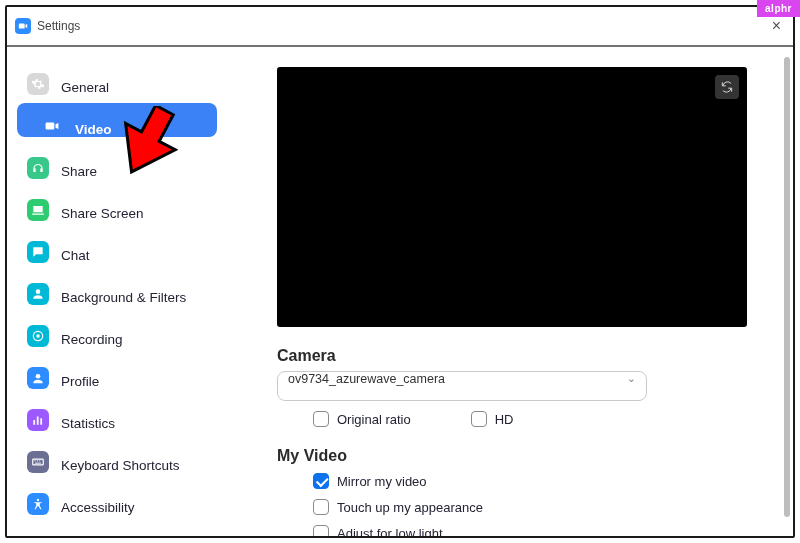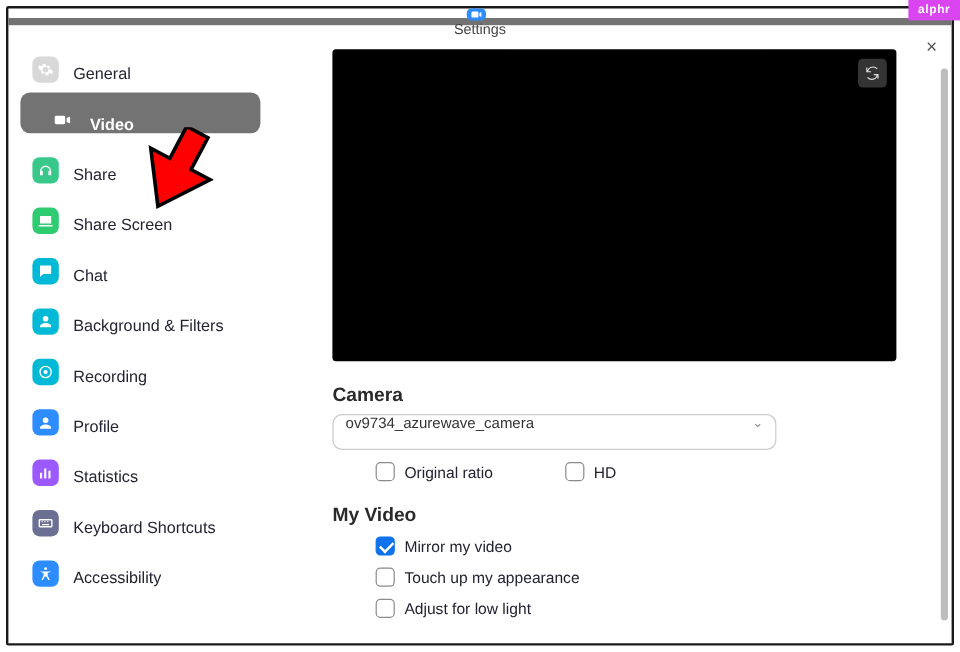--- a/index.html
+++ b/index.html
@@ -1,26 +1,26 @@
 <!DOCTYPE html>
 <html><head>
 <meta charset="utf-8">
 <style>
   * { box-sizing: border-box; margin: 0; padding: 0; }
   body { font-family: -apple-system, BlinkMacSystemFont, "Segoe UI", Arial, sans-serif; font-size: 13px; color: #232333; background: #fff; width: 800px; height: 543px; overflow: hidden; position: relative; }
   .window { position: absolute; inset: 5px; border: 2px solid #1a1a1a; border-radius: 2px; background: #fff; display: flex; flex-direction: column; }
-  .titlebar { height: 14px; display: flex; align-items: center; padding: 0 8px; border-bottom: 6px solid #737373; flex-direction: column; }
+  .titlebar { height: 40px; display: flex; align-items: center; padding: 0 8px; border-bottom: 2px solid #737373; }
   .app-icon { width: 16px; height: 16px; background: #2D8CFF; border-radius: 4px; display: flex; align-items: center; justify-content: center; margin-right: 6px; }
   .app-icon svg { width: 10px; height: 10px; fill: #fff; }
   .title-text { font-size: 12px; color: #444; }
   .close-x { margin-left: auto; font-size: 16px; color: #555; padding: 0 4px; cursor: pointer; }
   .body { flex: 1; display: flex; overflow: hidden; }
   .sidebar { width: 220px; padding: 14px 10px 10px 10px; }
   .nav-item { display: flex; align-items: flex-end; height: 34px; padding: 0 10px; border-radius: 8px; margin-bottom: 8px; cursor: pointer; }
-  .nav-item.active { background: #737373; color: #fff; font-weight: 600; padding-left: 24px; }
+  .nav-item.active { background: #3b82f6; color: #fff; font-weight: 600; padding-left: 24px; }
   .nav-icon { width: 22px; height: 22px; border-radius: 6px; display: flex; align-items: center; justify-content: center; margin-right: 12px; flex-shrink: 0; }
   .nav-icon svg { width: 14px; height: 14px; fill: #fff; }
   .nav-label { font-size: 13.5px; }
   .content { flex: 1; padding: 20px 28px 10px 50px; overflow-y: auto; position: relative; }
   .preview { width: 470px; height: 260px; background: #000; border-radius: 3px; position: relative; }
   .rotate-btn { position: absolute; top: 8px; right: 8px; width: 24px; height: 24px; border-radius: 4px; background: rgba(80,80,80,.65); display: flex; align-items: center; justify-content: center; }
   .rotate-btn svg { width: 14px; height: 14px; stroke: #ddd; fill: none; stroke-width: 1.6; }
   .section-label { font-size: 16px; font-weight: 600; color: #2a2a2a; margin-top: 20px; margin-bottom: 6px; }
   .select { width: 370px; height: 30px; border: 1px solid #c9c9c9; border-radius: 8px; display: flex; padding: 0 10px; font-size: 12.5px; color: #333; cursor: pointer; justify-content: space-between; }
   .select .chev { color: #888; font-size: 11px; }

